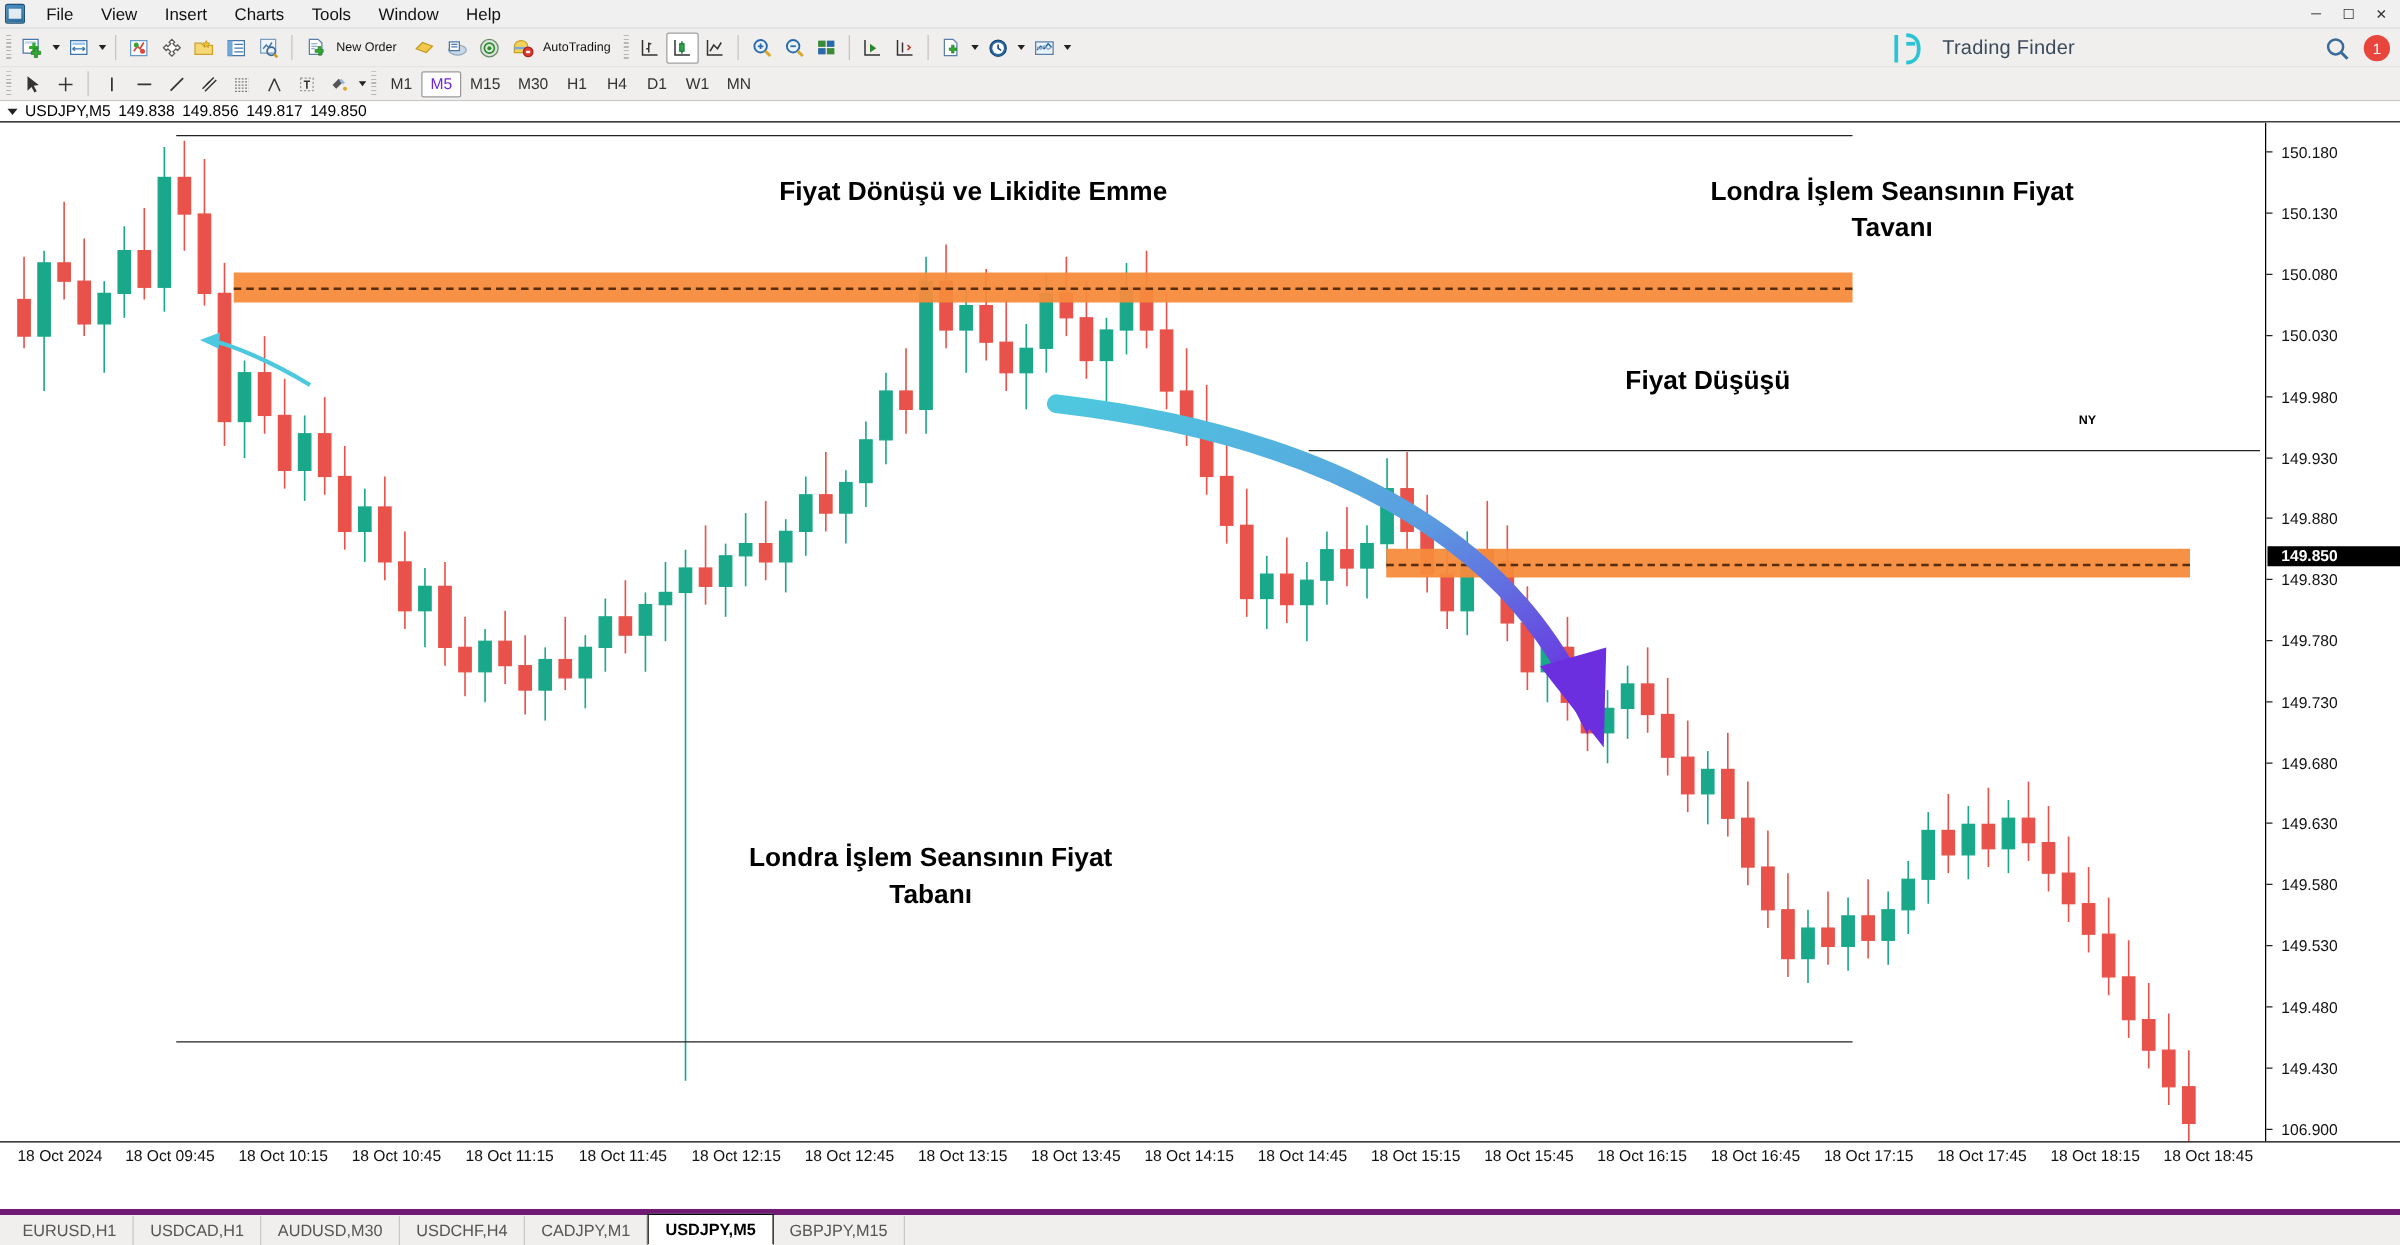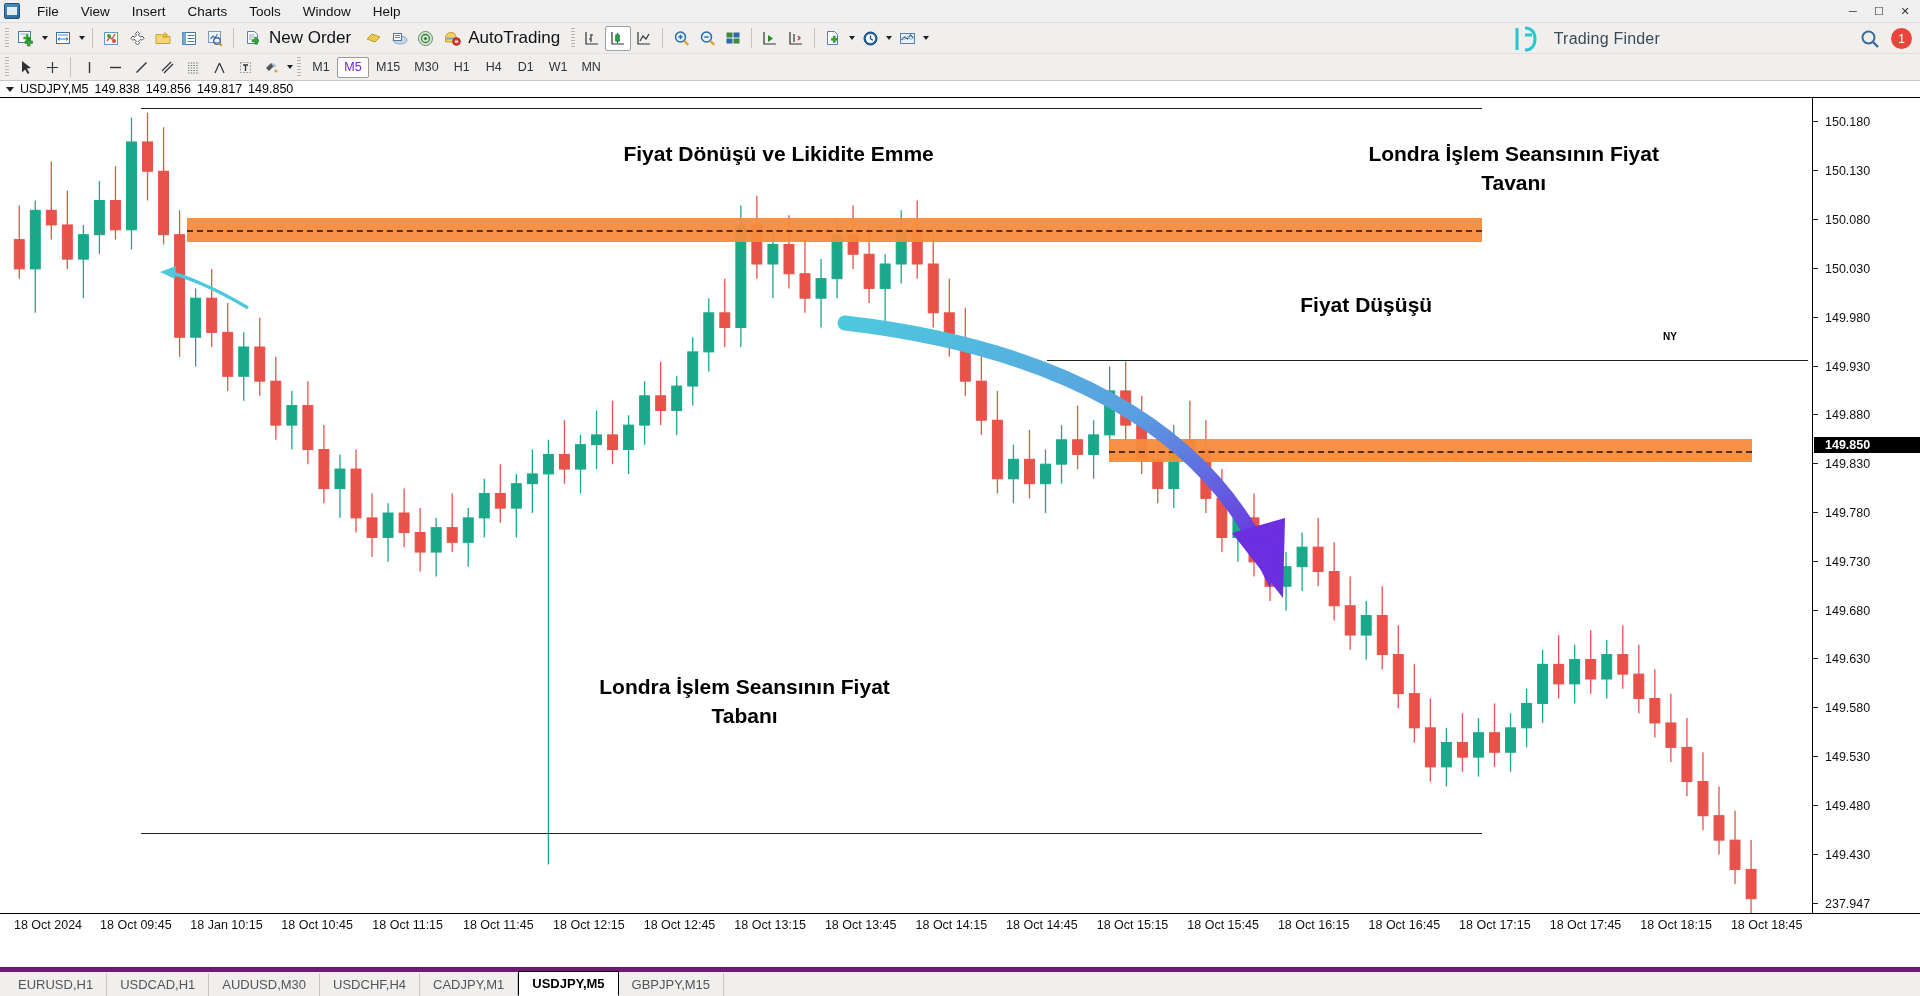--- a/index.html
+++ b/index.html
@@ -52,21 +52,21 @@
   .tb-btn.active { background: #ffffff; border-color: #a0a0a0; }
   .tb-btn svg { display: block; }
   .tb-caret {
     width: 11px; height: 25px; display: flex; align-items: center; justify-content: center;
   }
   .tb-caret::after {
     content: ""; border-left: 3.5px solid transparent; border-right: 3.5px solid transparent;
     border-top: 4px solid #222;
   }
   .tb-text {
-    font-size: 17px; color: #111; padding: 0 8px 0 3px; white-space: nowrap;
+    font-size: 10px; color: #111; padding: 0 8px 0 3px; white-space: nowrap;
   }
   .tb-labeled { display: flex; align-items: center; height: 25px; border: 1px solid transparent; border-radius: 2px; }
 
   .tf-btn {
     min-width: 32px; height: 21px; padding: 0 6px;
     display: flex; align-items: center; justify-content: center;
     font-size: 12.5px; color: #333; border: 1px solid transparent; border-radius: 2px;
   }
   .tf-btn.active { background: #fdfdfd; border: 1px solid #9a9a9a; color: #6d28d9; }
 
@@ -741,27 +741,27 @@
           <div class="price-tick" style="top:317.3529411764788px">149.880</div>
           <div class="price-tick" style="top:366.1764705882255px">149.830</div>
           <div class="price-tick" style="top:415px">149.780</div>
           <div class="price-tick" style="top:463.8235294117745px">149.730</div>
           <div class="price-tick" style="top:512.6470588235212px">149.680</div>
           <div class="price-tick" style="top:561.4705882352957px">149.630</div>
           <div class="price-tick" style="top:610.2941176470424px">149.580</div>
           <div class="price-tick" style="top:659.117647058817px">149.530</div>
           <div class="price-tick" style="top:707.9411764705915px">149.480</div>
           <div class="price-tick" style="top:756.7647058823383px">149.430</div>
-          <div class="price-tick" style="top:805.5882352941128px">237.947</div>
+          <div class="price-tick" style="top:805.5882352941128px">106.900</div>
           <div class="price-cur" style="top:346.6470588235379px">149.850</div>
         </div>
       <div class="time-axis" id="time-axis">
           <div class="time-tick" style="left:48px">18 Oct 2024</div>
           <div class="time-tick" style="left:135.89999999999998px">18 Oct 09:45</div>
-          <div class="time-tick" style="left:226.5px">18 Jan 10:15</div>
+          <div class="time-tick" style="left:226.5px">18 Oct 10:15</div>
           <div class="time-tick" style="left:317.09999999999997px">18 Oct 10:45</div>
           <div class="time-tick" style="left:407.7px">18 Oct 11:15</div>
           <div class="time-tick" style="left:498.29999999999995px">18 Oct 11:45</div>
           <div class="time-tick" style="left:588.9px">18 Oct 12:15</div>
           <div class="time-tick" style="left:679.5px">18 Oct 12:45</div>
           <div class="time-tick" style="left:770.0999999999999px">18 Oct 13:15</div>
           <div class="time-tick" style="left:860.6999999999999px">18 Oct 13:45</div>
           <div class="time-tick" style="left:951.3px">18 Oct 14:15</div>
           <div class="time-tick" style="left:1041.8999999999999px">18 Oct 14:45</div>
           <div class="time-tick" style="left:1132.5px">18 Oct 15:15</div>

